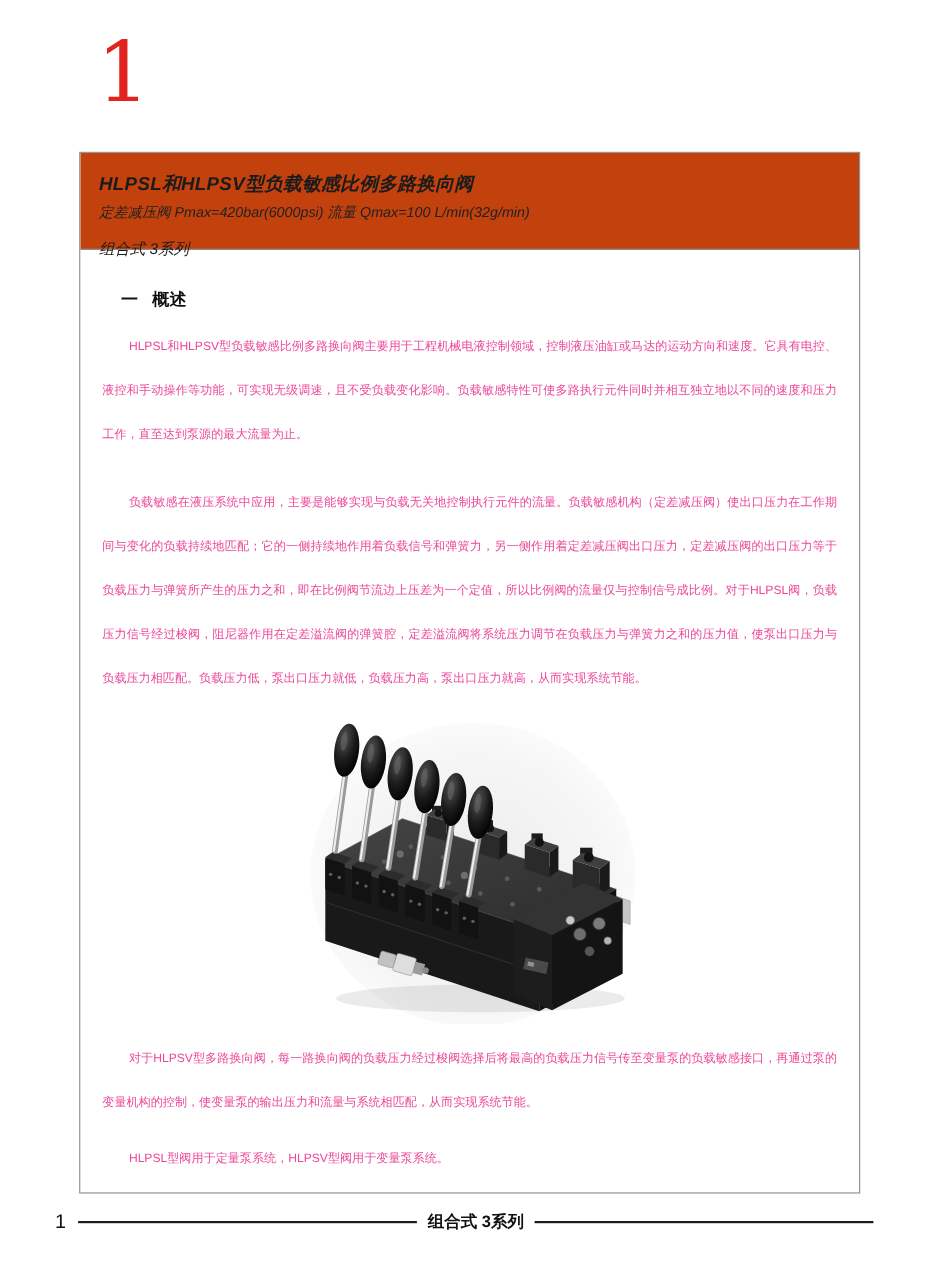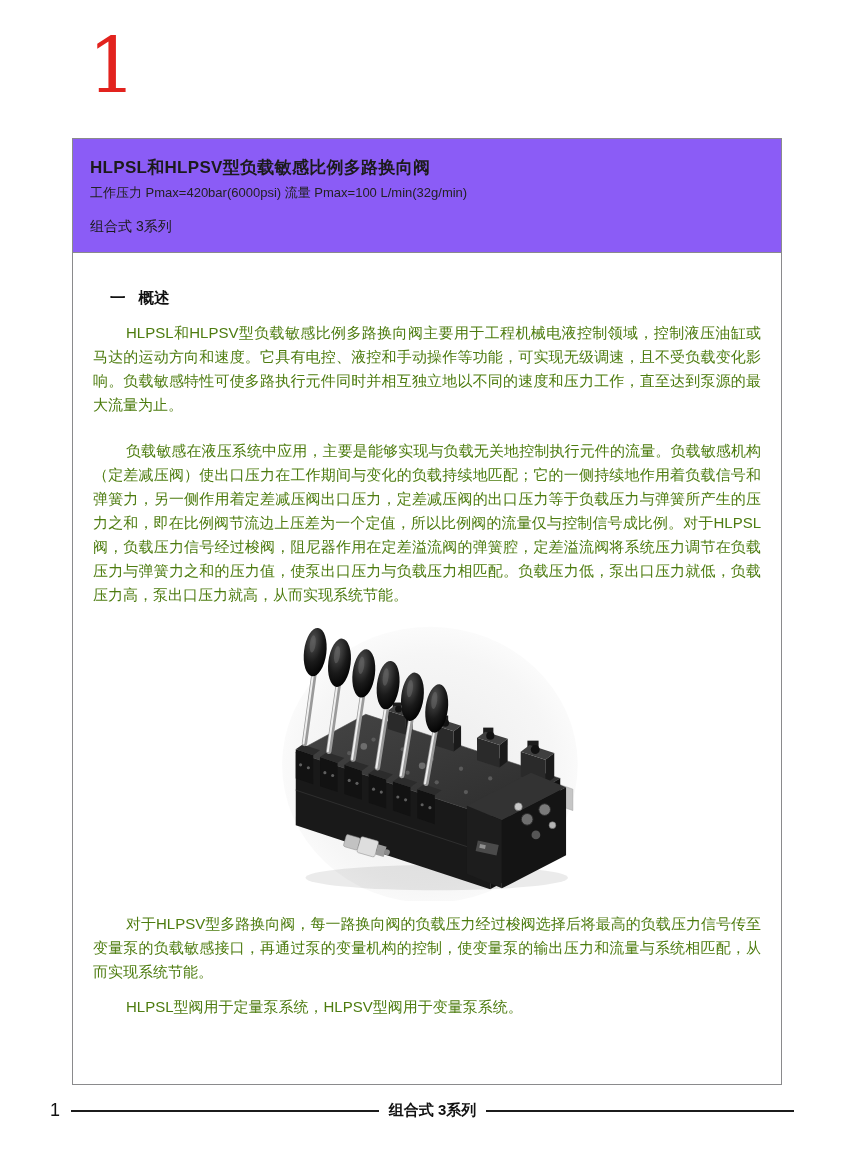--- a/index.html
+++ b/index.html
@@ -28,24 +28,25 @@
     position: absolute;
     left: 72px;
     top: 138px;
     width: 710px;
     height: 947px;
     border: 1px solid #8a8a8c;
     background: #ffffff;
     overflow: hidden;
   }
   .header-band {
-    height: 114px;
-    background: #8b5cf6;
+    height: 88px;
+    background: #c2410c;
     border-bottom: 1px solid #8a8a8c;
     padding: 17px 16px 0 17px;
+    font-style: italic;
   }
   .header-band .title {
     font-size: 17px;
     font-weight: bold;
     color: #1b1b1b;
     letter-spacing: 0.3px;
   }
   .header-band .subtitle {
     font-size: 13px;
     color: #222222;
@@ -61,25 +62,25 @@
     margin: 34px 0 0 17px;
     display: flex;
     align-items: center;
     gap: 13px;
     font-size: 15.5px;
     font-weight: bold;
     color: #111111;
     height: 22px;
   }
   .body-area p {
-    font-size: 15px;
-    line-height: 24px;
+    font-size: 11px;
+    line-height: 40px;
     text-align: justify;
     text-indent: 2.2em;
-    color: #4d7c0f;
+    color: #ec4899;
   }
   p.p1 { margin-top: 12px; }
   p.p2 { margin-top: 22px; }
   p.p3, p.p4, p.p5 { margin-top: 11px; }
   .figure {
     width: 310px;
     height: 282px;
     margin: 12px auto 0 auto;
   }
   .figure svg { width: 100%; height: 100%; display: block; }
@@ -113,21 +114,21 @@
 <body>
 
 <div class="page">
 
   <div class="chapter-num">1</div>
 
   <div class="content-box">
 
     <div class="header-band">
       <div class="title">HLPSL和HLPSV型负载敏感比例多路换向阀</div>
-      <div class="subtitle">工作压力 Pmax=420bar(6000psi) 流量 Pmax=100 L/min(32g/min)</div>
+      <div class="subtitle">定差减压阀 Pmax=420bar(6000psi) 流量 Qmax=100 L/min(32g/min)</div>
       <div class="series">组合式  3系列</div>
     </div>
 
     <div class="body-area">
 
       <div class="section-heading">
         <span>一</span>
         <span>概述</span>
       </div>
 

